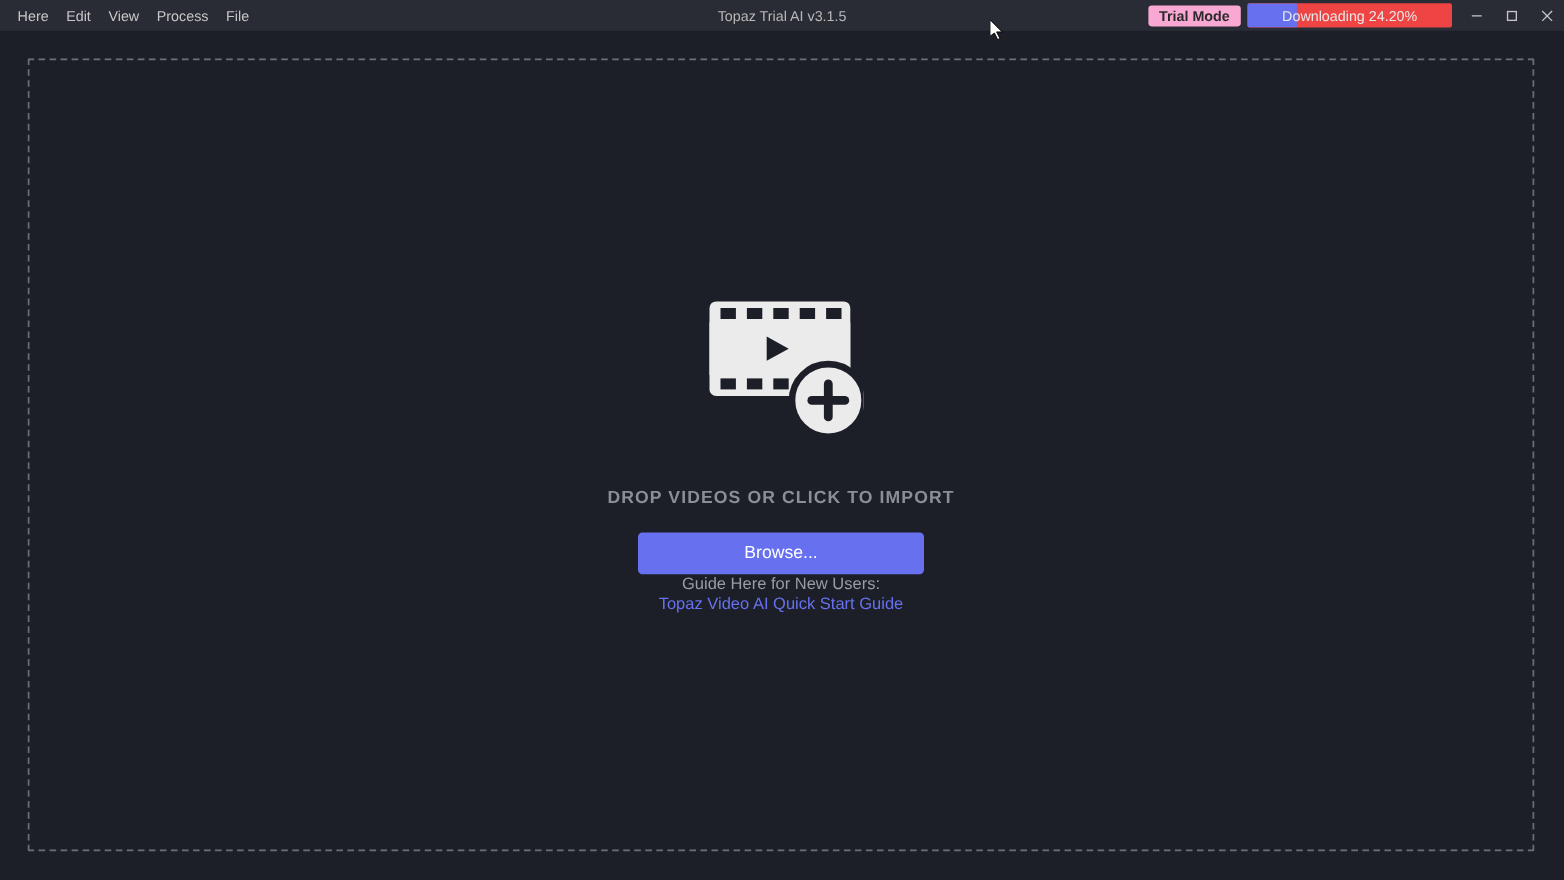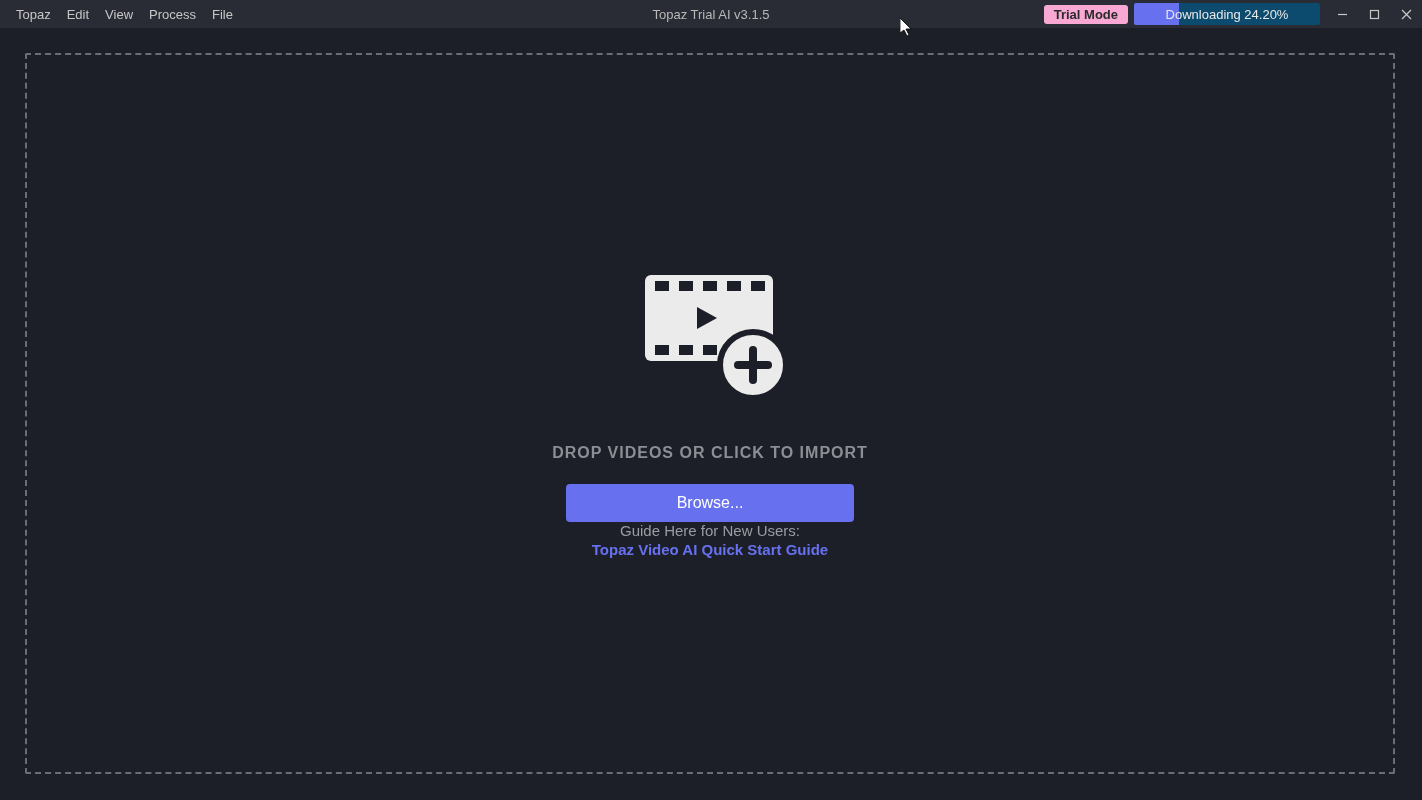--- a/index.html
+++ b/index.html
@@ -55,21 +55,21 @@
       padding: 2px 10px;
       border-radius: 3px;
       font-size: 13px;
       font-weight: 700;
       text-align: center;
     }
     .download-progress {
       position: relative;
       width: 186px;
       height: 22px;
-      background: #0c4a6e;
+      background: #ef4444;
       border-radius: 2px;
       overflow: hidden;
       display: flex;
       align-items: center;
       justify-content: center;
     }
     .download-progress-fill {
       position: absolute;
       left: 0;
       top: 0;
@@ -119,51 +119,50 @@
       font-weight: 700;
       letter-spacing: 1px;
       margin-bottom: 22px;
       text-align: right;
     }
     .browse-button {
       background: #6771f0;
       color: #fff;
       border: none;
       padding: 10px 0;
-      width: 288px;
+      width: 260px;
       font-size: 16px;
       border-radius: 4px;
       cursor: pointer;
     }
     .start-here {
       color: #9a9ca3;
       font-size: 15px;
       margin-bottom: 2px;
     }
     .guide-link {
       color: #6771f0;
       font-size: 15px;
       text-decoration: none;
       cursor: pointer;
-      font-weight: bold;
     }
     .cursor-overlay {
       position: absolute;
       left: 900px;
       top: 18px;
       pointer-events: none;
       z-index: 9999;
     }
   </style>
 </head>
 <body>
 
 <div class="titlebar">
   <div class="menu-items">
-    <div class="menu-item">Topaz</div>
+    <div class="menu-item">Here</div>
     <div class="menu-item">Edit</div>
     <div class="menu-item">View</div>
     <div class="menu-item">Process</div>
     <div class="menu-item">File</div>
   </div>
   <div class="app-title">Topaz Trial AI  v3.1.5</div>
   <div class="right-controls">
     <div class="trial-badge">Trial Mode</div>
     <div class="download-progress">
       <div class="download-progress-fill"></div>

